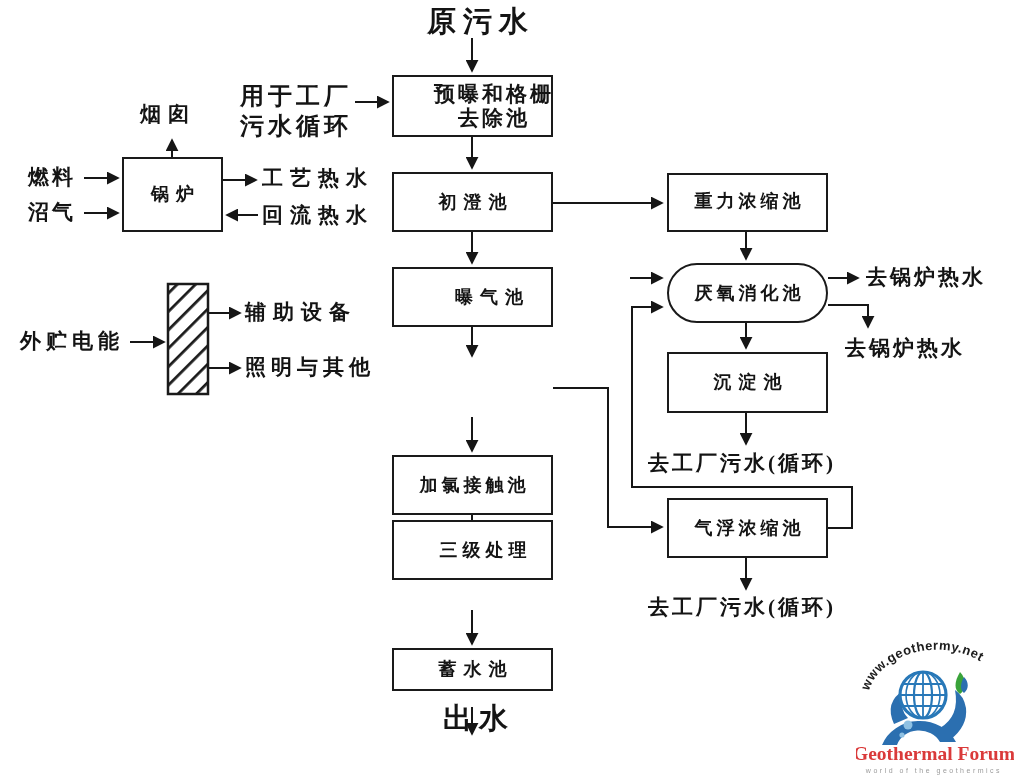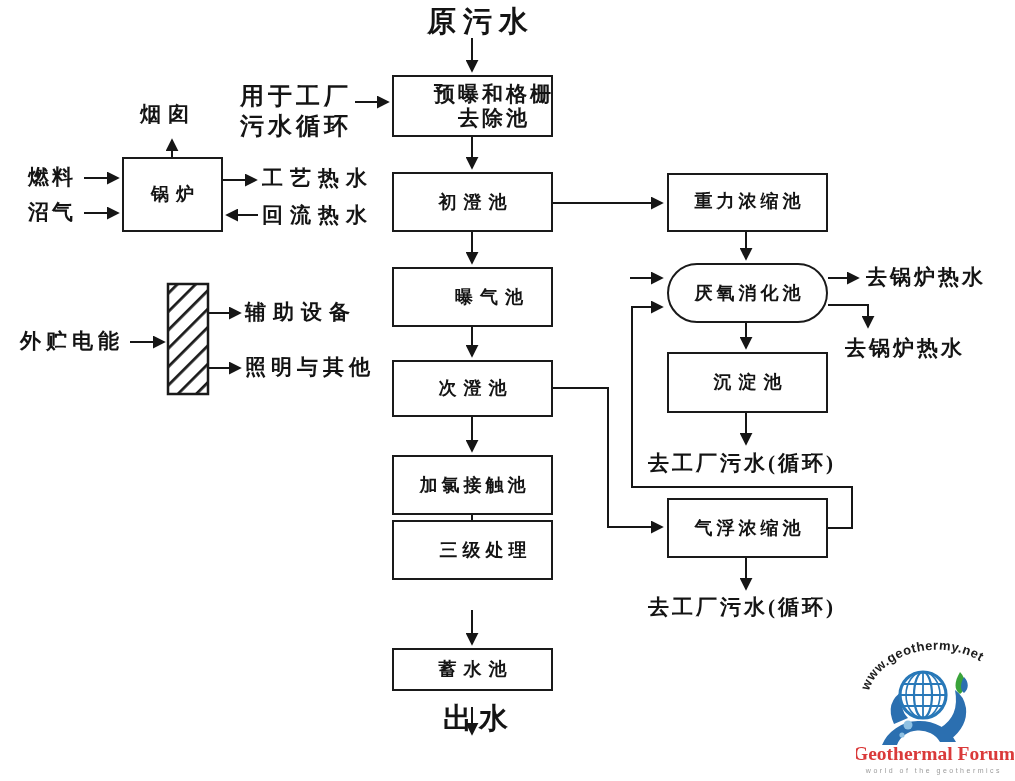--- a/index.html
+++ b/index.html
@@ -86,23 +86,20 @@
   <div class="node" style="left:392px;top:75px;width:161px;height:62px;font-size:21px;letter-spacing:3px;text-indent:3px;padding-left:40px;">
     <span>预曝和格栅</span>
     <span>去除池</span>
   </div>
   <div class="node" style="left:392px;top:172px;width:161px;height:60px;">
     <span>初澄池</span>
   </div>
   <div class="node" style="left:392px;top:267px;width:161px;height:60px;padding-left:33px;">
     <span>曝气池</span>
   </div>
-  <div class="node" style="left:392px;top:360px;width:161px;height:57px;">
-    <span>次澄池</span>
-  </div>
   <div class="node" style="left:392px;top:455px;width:161px;height:60px;letter-spacing:4px;text-indent:4px;">
     <span>加氯接触池</span>
   </div>
   <div class="node" style="left:392px;top:520px;width:161px;height:60px;letter-spacing:5px;text-indent:5px;padding-left:21px;">
     <span>三级处理</span>
   </div>
   <div class="node" style="left:392px;top:648px;width:161px;height:43px;">
     <span>蓄水池</span>
   </div>
   <div class="node" style="left:122px;top:157px;width:101px;height:75px;">

